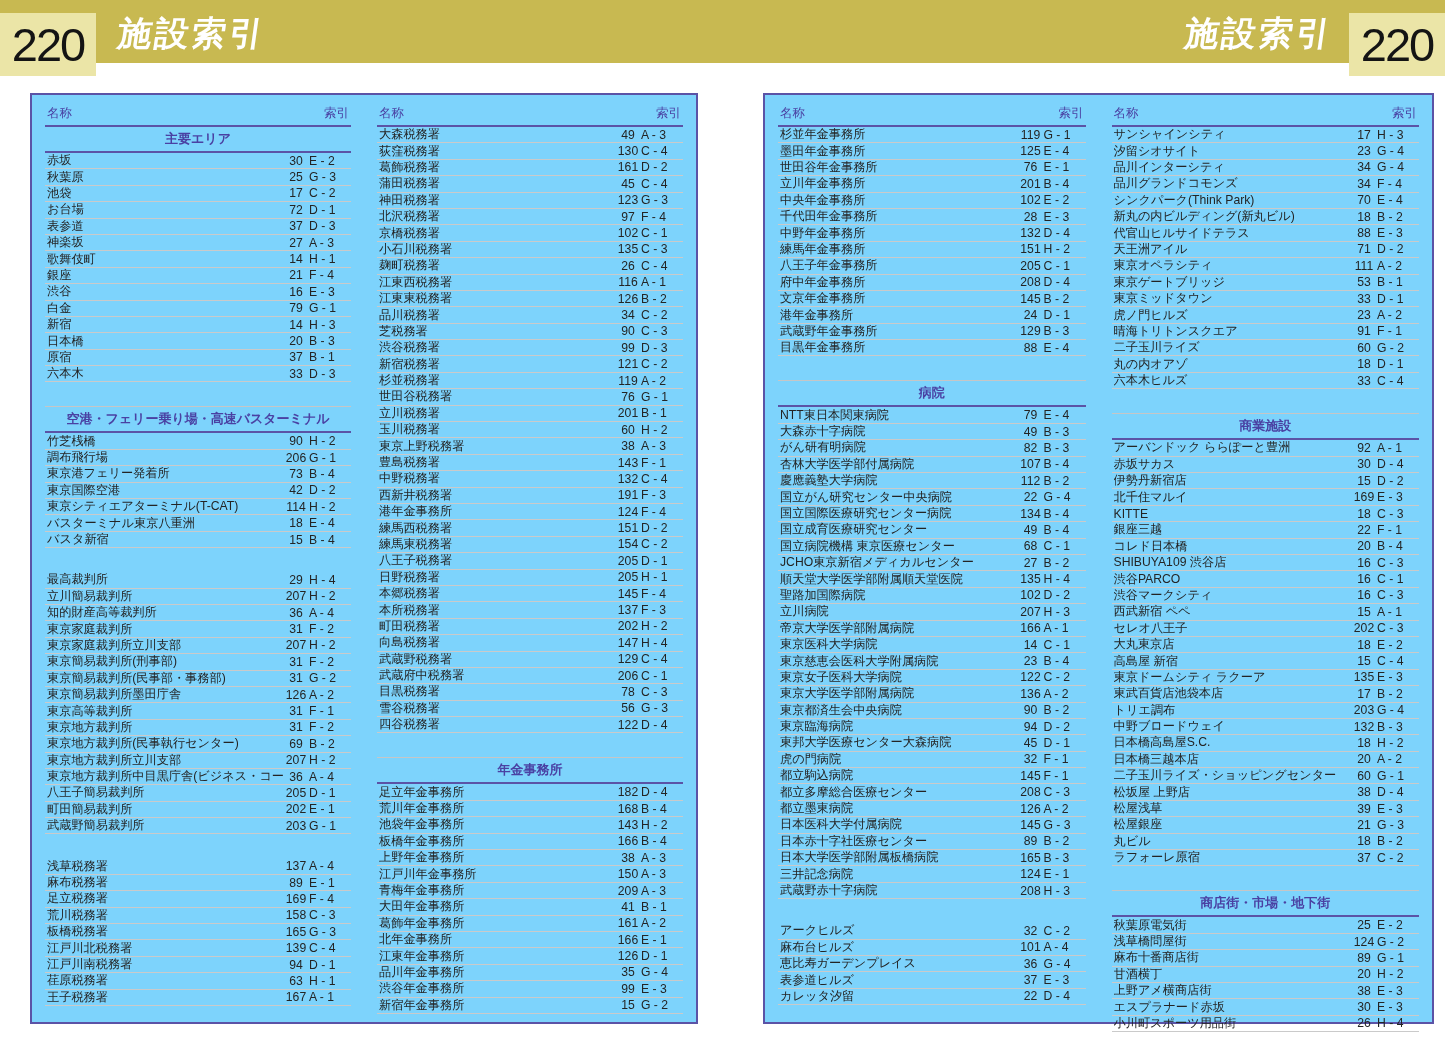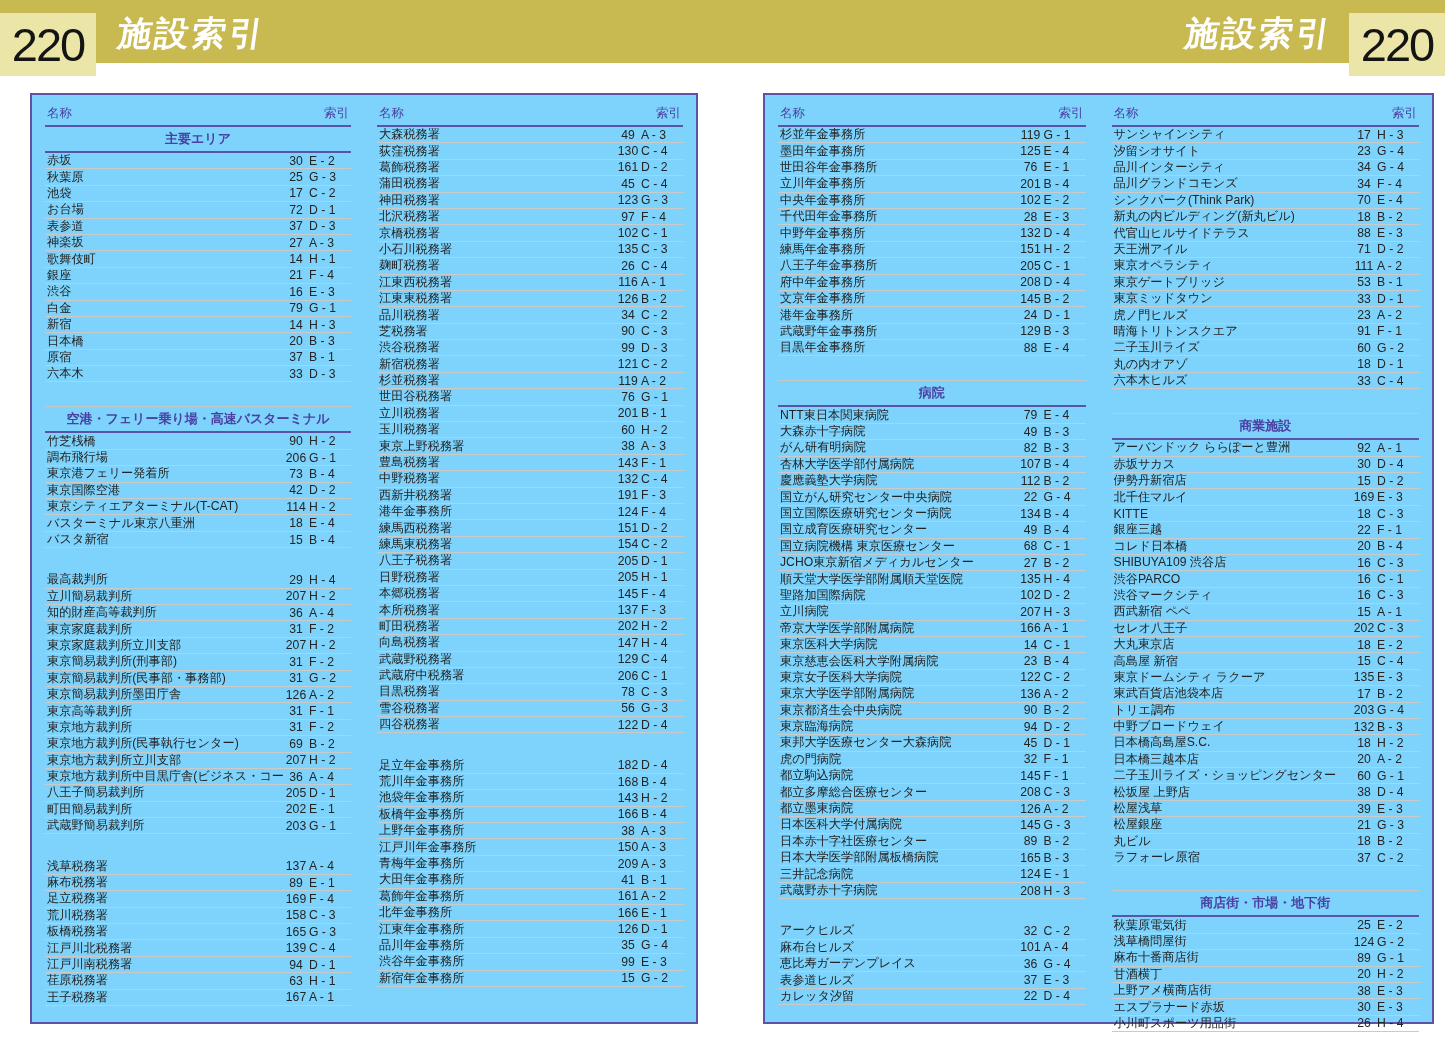--- a/index.html
+++ b/index.html
@@ -635,20 +635,21 @@
         </div>
         <div class="row">
           <div class="nm">四谷税務署</div>
           <div class="ix">
             <div class="pg">122</div>
             <div class="gr">D - 4</div>
           </div>
         </div>
       </div>
       <div class="block">
+        <div class="sec">年金事務所</div>
         <div class="row">
           <div class="nm">足立年金事務所</div>
           <div class="ix">
             <div class="pg">182</div>
             <div class="gr">D - 4</div>
           </div>
         </div>
         <div class="row">
           <div class="nm">荒川年金事務所</div>
           <div class="ix">

